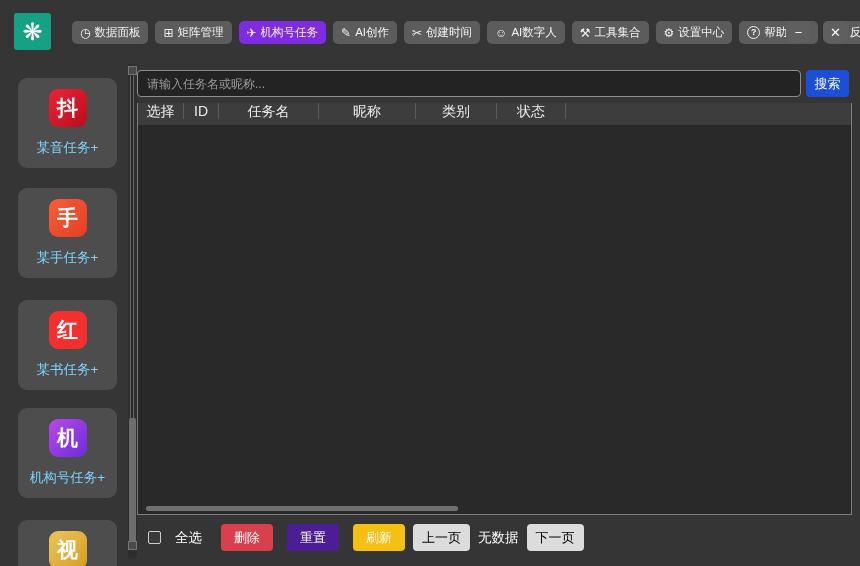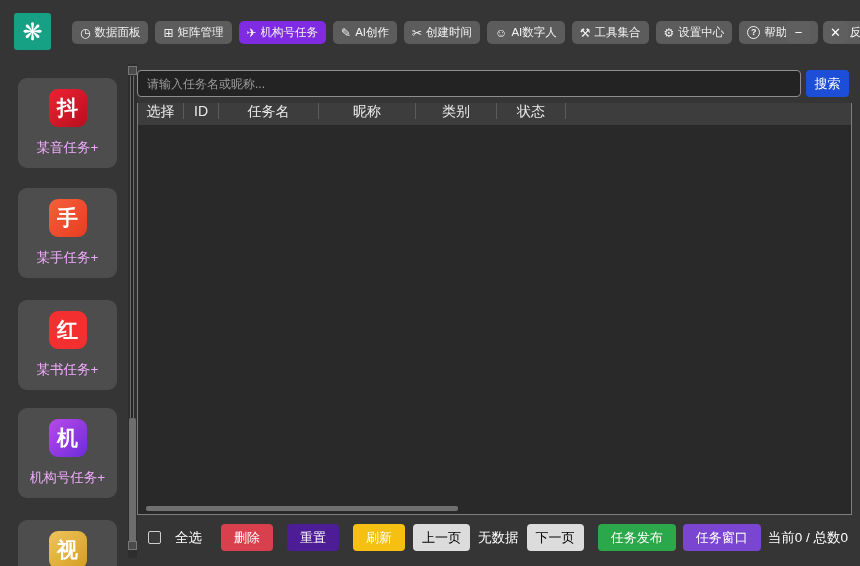--- a/index.html
+++ b/index.html
@@ -50,21 +50,21 @@
   .badge {
     margin-top: 11px; width: 38px; height: 38px; border-radius: 9px;
     color: #fff; font-size: 21px; font-weight: bold;
     display: flex; align-items: center; justify-content: center;
   }
   .b0 { background: linear-gradient(135deg,#ef2133,#b70f1e); }
   .b1 { background: linear-gradient(135deg,#f4603a,#e83c22); }
   .b2 { background: #f32f2f; }
   .b3 { background: linear-gradient(135deg,#b84ae8,#6e2bdc); }
   .b4 { background: linear-gradient(135deg,#eec45e,#d59d1f); }
-  .card-label { margin-top: 12px; font-size: 13.5px; color: #f0abfc; }
+  .card-label { margin-top: 12px; font-size: 13.5px; color: #7dd3fc; }
   
   .vscroll { position: absolute; left: 128px; top: 64px; width: 9px; height: 494px; background: #2e2e2e; }
   .vscroll .btn-top, .vscroll .btn-bot {
     position: absolute; left: 0; width: 9px; height: 9px; background: #4a4a4a; border: 1px solid #777;
   }
   .vscroll .btn-top { top: 2px; }
   .vscroll .btn-bot { bottom: 8px; }
   .vscroll .groove {
     position: absolute; left: 2px; top: 12px; width: 4px; height: 342px;
     background: #262626; border-left: 1px solid #6a6a6a; border-right: 1px solid #6a6a6a;
@@ -241,18 +241,13 @@
     <span class="chk-label">全选</span>
     <button class="fbtn btn-del">删除</button>
     <button class="fbtn btn-reset">重置</button>
     <button class="fbtn btn-refresh">刷新</button>
   </div>
   <div class="f-center">
     <button class="pager-btn">上一页</button>
     <span class="no-data">无数据</span>
     <button class="pager-btn">下一页</button>
   </div>
-  <div class="f-right">
-    <button class="fbtn btn-publish">任务发布</button>
-    <button class="fbtn btn-window">任务窗口</button>
-    <span class="counter">当前0 / 总数0</span>
-  </div>
 </div>
 
 </body></html>

